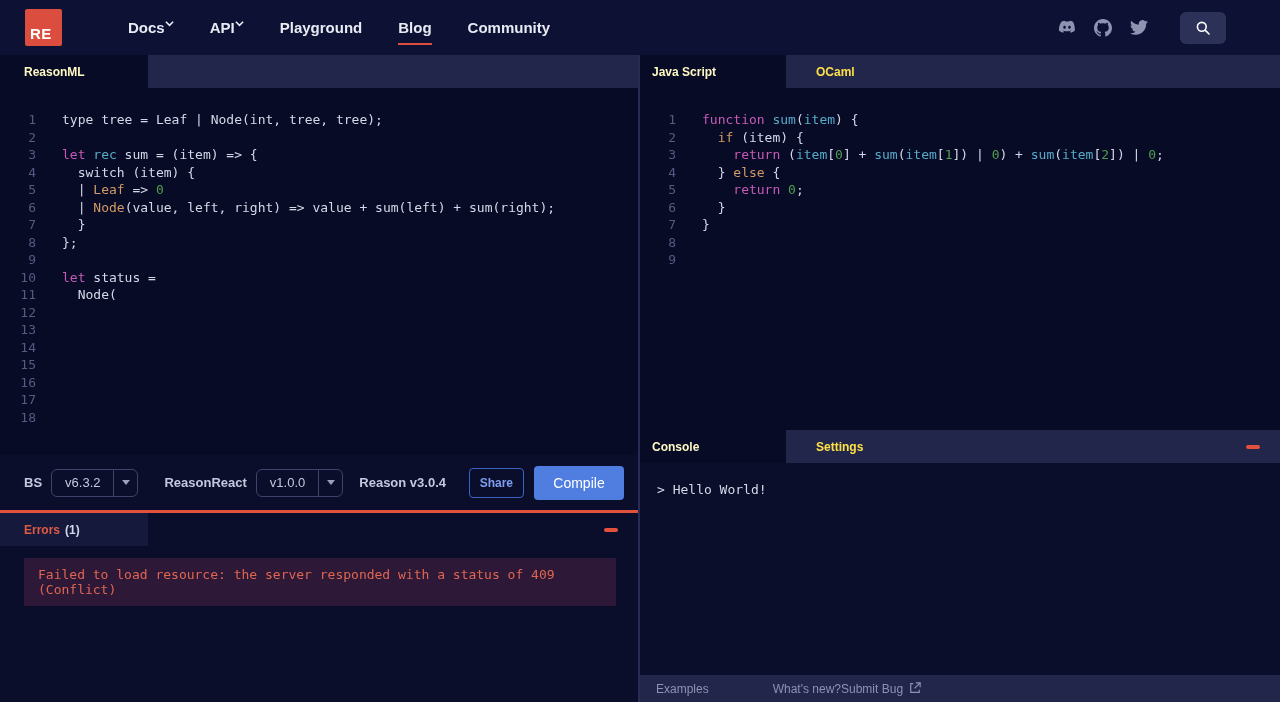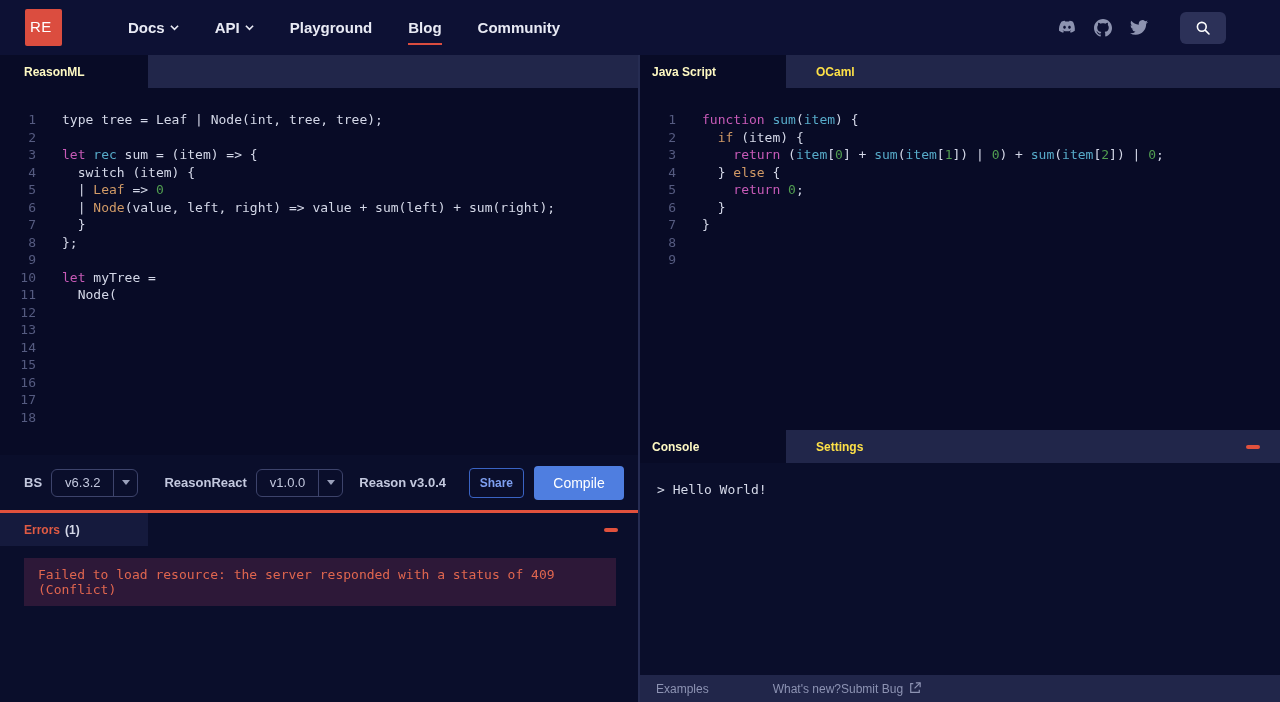--- a/index.html
+++ b/index.html
@@ -2,23 +2,23 @@
 <html><head>
 <meta charset="utf-8">
 <style>
   * { margin:0; padding:0; box-sizing:border-box; }
   html,body { width:1280px; height:702px; overflow:hidden; }
   body { background:#0a0e2b; font-family:"Liberation Sans", sans-serif; }
 
   
   .header { height:55px; background:#0d1134; display:flex; align-items:center; padding-left:25px; }
   .logo { width:37px; height:37px; background:#db4d3f; display:flex; align-items:flex-end; border-radius:2px; }
-  .logo span { color:#fff; font-weight:normal; font-size:15px; padding:0 0 11px 5px; letter-spacing:.5px; }
+  .logo span { color:#fff; font-weight:bold; font-size:15px; padding:0 0 4px 5px; letter-spacing:.5px; }
   .nav { display:flex; align-items:center; margin-left:66px; gap:36px; }
-  .nav-item { color:#e8eaf4; font-size:15px; font-weight:600; text-decoration:none; display:flex; align-items:center; gap:5px; position:relative; cursor:pointer; }
+  .nav-item { color:#e8eaf4; font-size:15px; font-weight:600; text-decoration:none; display:flex; position:relative; cursor:pointer; }
   .nav-item.active::after { content:""; position:absolute; left:0; right:0; bottom:-9px; height:2px; background:#db4d3f; }
   .chev { width:9px; height:9px; display:inline-block; }
   .chev svg { display:block; }
   .header-right { margin-left:auto; display:flex; align-items:center; gap:18px; padding-right:54px; }
   .soc-icon { width:18px; height:18px; color:#8d93b0; cursor:pointer; display:flex; align-items:center; justify-content:center; }
   .search-btn { width:46px; height:32px; background:#2c3158; border:none; border-radius:6px; display:flex; align-items:center; justify-content:center; margin-left:14px; cursor:pointer; }
 
   
   .main { display:flex; height:647px; }
   .pane-left { width:640px; border-right:2px solid #262c52; display:flex; flex-direction:column; }
@@ -172,21 +172,21 @@
         <div class="code-line">
           <span class="ln">8</span>
           <span class="lc"><span class="t-d">};</span></span>
         </div>
         <div class="code-line">
           <span class="ln">9</span>
           <span class="lc"></span>
         </div>
         <div class="code-line">
           <span class="ln">10</span>
-          <span class="lc"><span class="t-k">let</span><span class="t-d"> myTree =</span></span>
+          <span class="lc"><span class="t-k">let</span><span class="t-d"> status =</span></span>
         </div>
         <div class="code-line">
           <span class="ln">11</span>
           <span class="lc"><span class="t-d">  Node(</span></span>
         </div>
         <div class="code-line">
           <span class="ln">12</span>
           <span class="lc"></span>
         </div>
         <div class="code-line">

